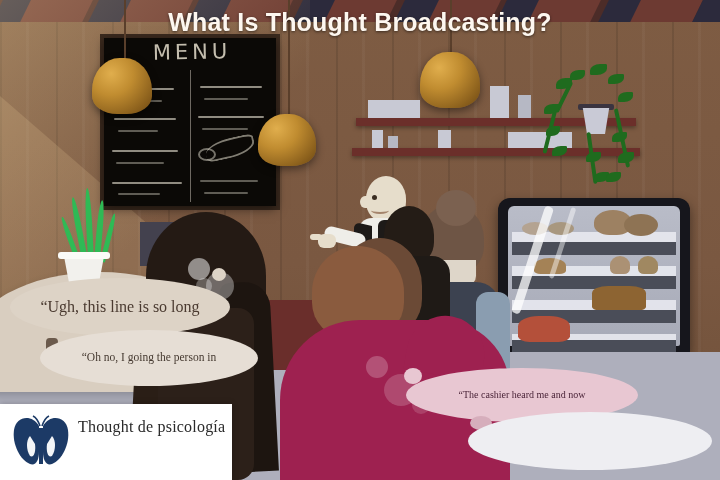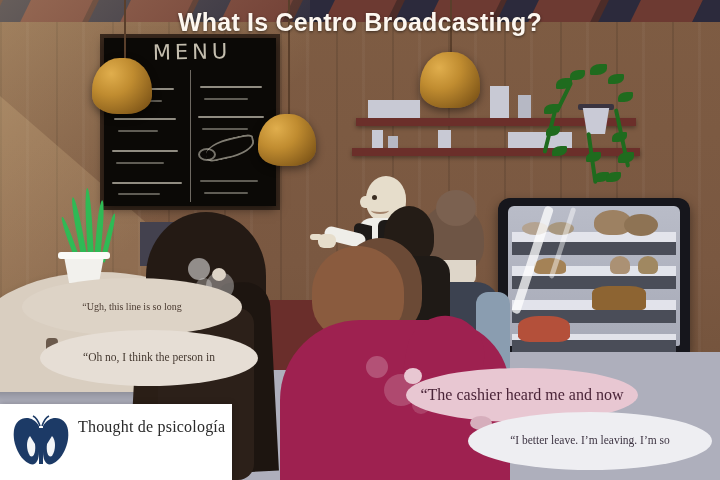--- a/index.html
+++ b/index.html
@@ -299,48 +299,47 @@
     <div style="position:absolute;left:76px;top:110px;width:22px;height:22px;background:rgba(255,255,255,.22);border-radius:50%;"></div>
     <div style="position:absolute;left:94px;top:128px;width:34px;height:32px;background:rgba(255,255,255,.18);border-radius:50%;"></div>
     <div style="position:absolute;left:122px;top:150px;width:18px;height:18px;background:rgba(255,255,255,.14);border-radius:50%;"></div>
   </div>
 
   <div style="position:absolute;left:188px;top:258px;width:22px;height:22px;background:rgba(255,255,255,.5);border-radius:50%;"></div>
   <div style="position:absolute;left:206px;top:272px;width:28px;height:28px;background:rgba(255,255,255,.35);border-radius:50%;"></div>
   <div style="position:absolute;left:196px;top:278px;width:16px;height:16px;background:rgba(255,255,255,.3);border-radius:50%;"></div>
 
   <div class="bubtail" style="left:212px;top:268px;width:14px;height:13px;background:#ddd3c6;"></div>
-  <div class="bub" style="left:22px;top:278px;width:220px;height:58px;background:#ddd3c6;color:#4a3a30;font-size:10px;text-align:center;">
+  <div class="bub" style="left:10px;top:278px;width:220px;height:58px;background:#ddd3c6;color:#4a3a30;font-size:16px;text-align:center;">
     <span>
       <span>“Ugh, this line is so long</span>
     </span>
   </div>
 
   <div class="bubtail" style="left:46px;top:338px;width:12px;height:14px;background:#6b5a4c;border-radius:30%;"></div>
   <div class="bub" style="left:40px;top:330px;width:218px;height:56px;background:#e6ded5;color:#453930;font-size:11.5px;">
     <span>
-      <span>“Oh no, I think the person in</span>
+      <span>“Oh no, I going the person in</span>
     </span>
   </div>
 
   <div class="bubtail" style="left:404px;top:368px;width:18px;height:16px;background:#e8c7d2;"></div>
-  <div class="bub" style="left:406px;top:368px;width:232px;height:54px;background:#e8c7d2;color:#4a2438;font-size:16px;">
+  <div class="bub" style="left:406px;top:368px;width:232px;height:54px;background:#e8c7d2;color:#4a2438;font-size:10px;">
     <span>
       <span>“The cashier heard me and now</span>
     </span>
   </div>
 
   <div class="bubtail" style="left:470px;top:416px;width:22px;height:14px;background:#d6aebc;"></div>
   <div class="bub" style="left:468px;top:412px;width:244px;height:58px;background:#eeeef2;color:#3d3443;font-size:11.5px;">
     <span>
-      <span>“I better leave. I’m leaving. I’m so</span>
     </span>
   </div>
 
-  <div class="title">What Is Centro Broadcasting?</div>
+  <div class="title">What Is Thought Broadcasting?</div>
 
   <div class="logo"></div>
   <svg style="position:absolute;left:10px;top:412px;" width="62" height="60" viewBox="0 0 62 60">
     <g fill="#1c3a66">
       <path d="M29 14 C22 2, 6 4, 4 18 C2 32, 10 48, 20 52 C26 54, 29 48, 29 40 Z"></path>
       <path d="M33 14 C40 2, 56 4, 58 18 C60 32, 52 48, 42 52 C36 54, 33 48, 33 40 Z"></path>
       <path d="M29 16 L29 52 L33 52 L33 16 Z"></path>
       <path d="M30 14 C28 8, 25 5, 23 4 M32 14 C34 8, 37 5, 39 4" stroke="#1c3a66" stroke-width="1.6" fill="none"></path>
     </g>
     <g fill="#ffffff">

